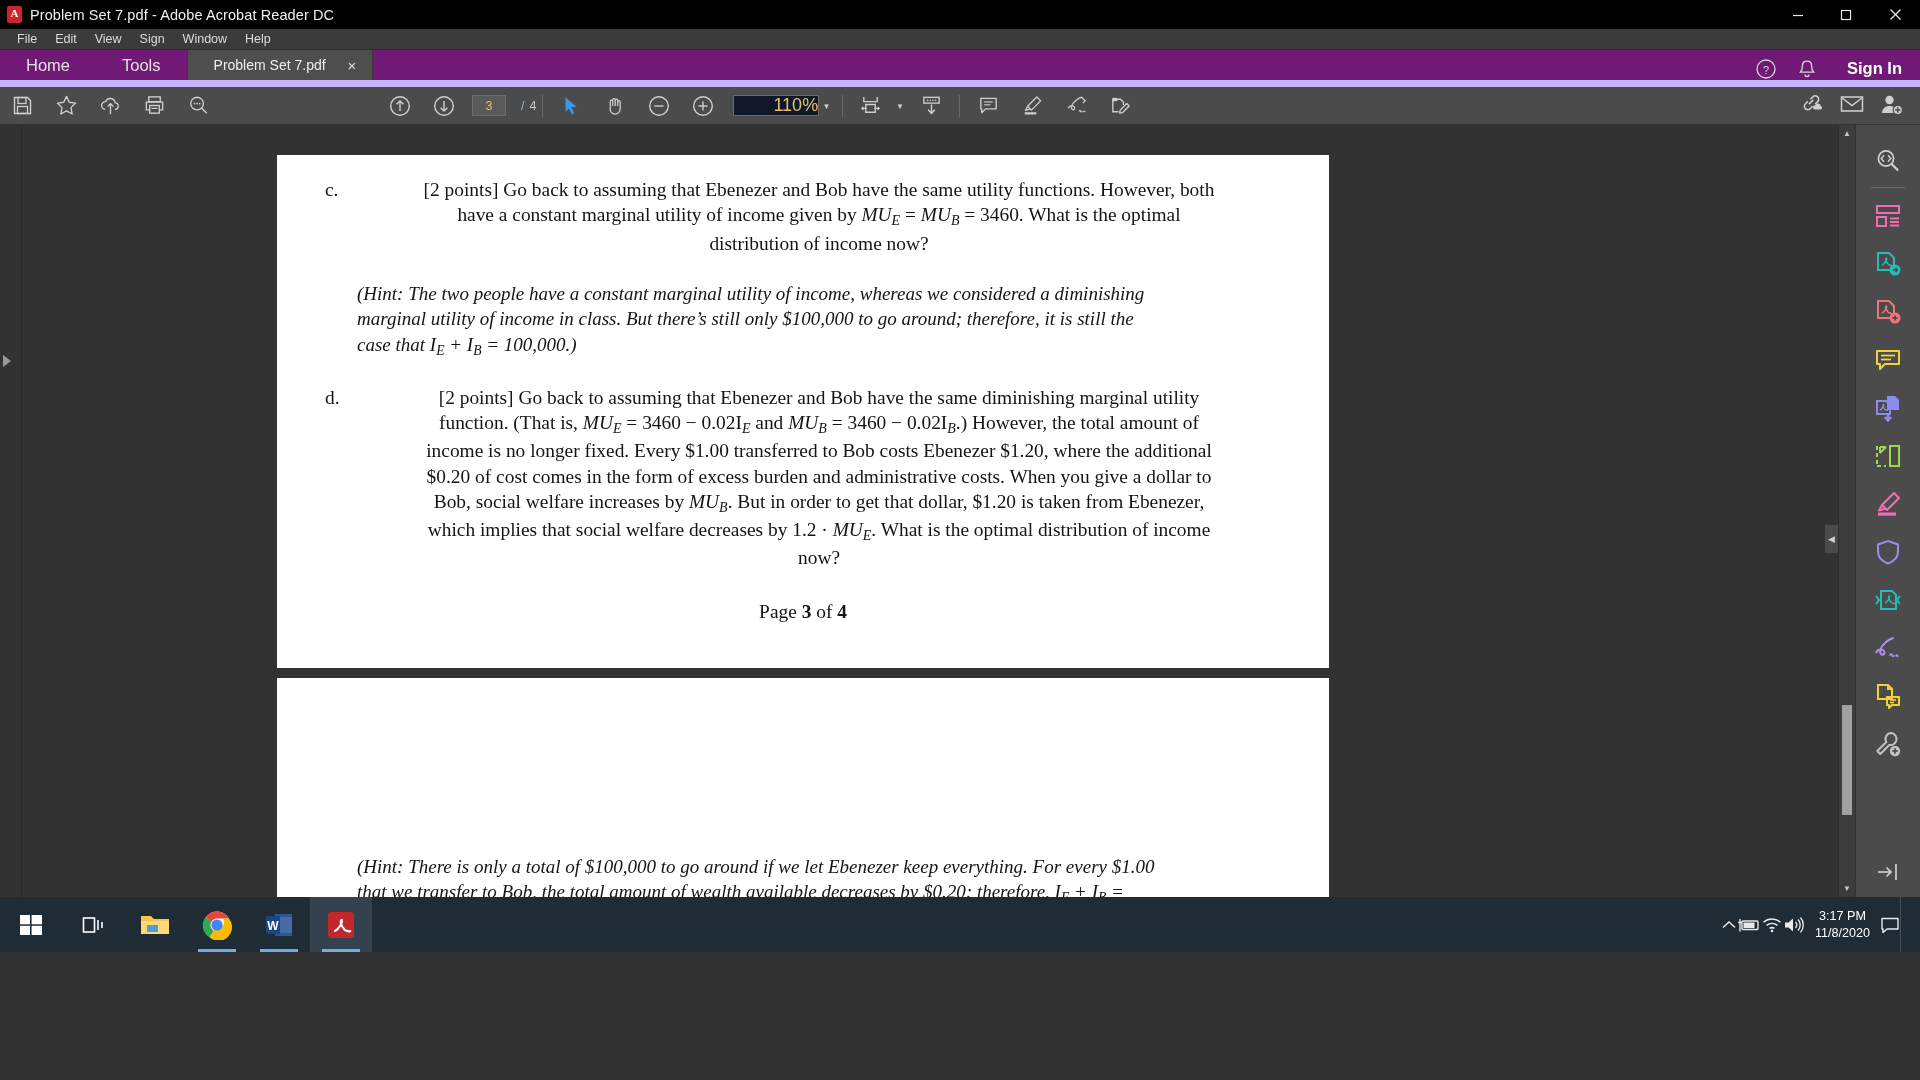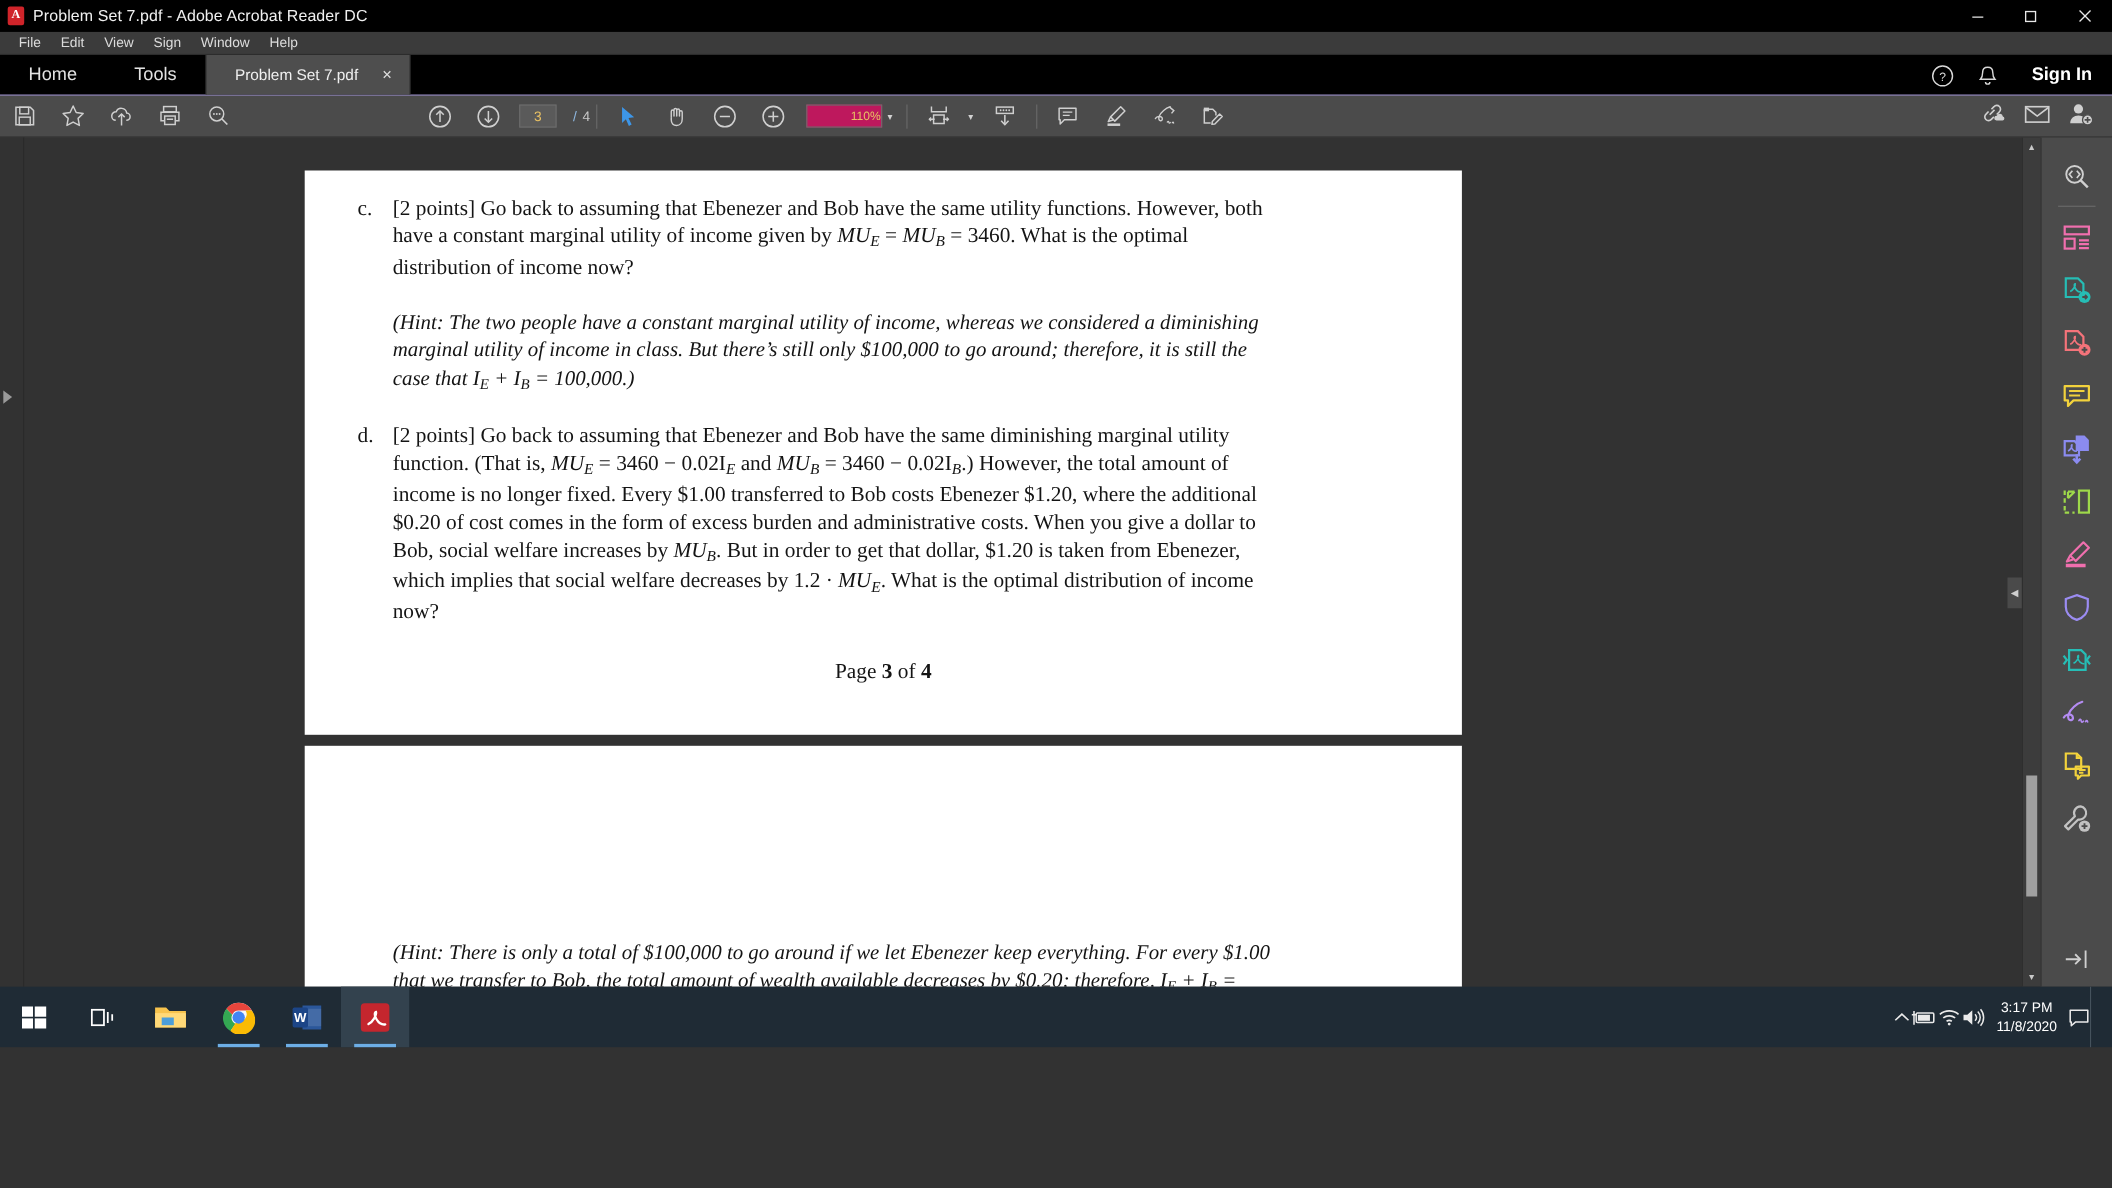--- a/index.html
+++ b/index.html
@@ -46,23 +46,23 @@
     height: 21px; background: #3b3b3b;
     display: flex; align-items: center; padding-left: 8px;
     border-bottom: 1px solid #2c2c2c;
   }
   .menubar .menu-item {
     color: #dcdcdc; font-size: 12.5px; padding: 0 9px; line-height: 21px;
   }
 
   
   .tabbar {
-    height: 37px; background: #000000;
+    height: 37px; background: #701a75;
     display: flex; align-items: stretch;
-    border-bottom: 1px solid #c4b5fd;
+    border-bottom: 7px solid #c4b5fd;
     position: relative;
   }
   .tabbar .navbtn {
     display: flex; align-items: center; justify-content: center;
     color: #e2e2e2; font-size: 16.5px; padding: 0 26px;
   }
   .doc-tab {
     background: #4e4e4e; display: flex; align-items: center;
     padding: 0 16px 0 26px; min-width: 185px; position: relative;
     border-left: 1px solid #3a3a3a; border-right: 1px solid #3a3a3a;
@@ -92,22 +92,22 @@
   .tsep { width: 1px; height: 22px; background: #6a6a6a; margin: 0 6px; }
   .pagebox {
     width: 34px; height: 21px; background: #5a5a5a;
     color: #e8c063; font-size: 12.5px;
     display: flex; align-items: center; justify-content: center;
     border: 1px solid #6d6d6d; margin: 0 6px;
   }
   .pagetotal { color: #c9c9c9; font-size: 12.5px; margin-left: 9px; }
   .pagetotal .slash { color: #8fb8e0; margin-right: 5px; }
   .zoombox {
-    min-width: 58px; height: 21px; background: #be185d;
-    color: #e8c063; font-size: 11px;
+    min-width: 58px; height: 21px; background: #0f172a;
+    color: #e8c063; font-size: 18px;
     display: flex; align-items: center; justify-content: center;
     border: 1px solid #6d6d6d; margin-left: 8px; padding-left: 39px;
   }
   .caret { color: #d2d2d2; font-size: 9px; margin: 0 7px 0 5px; }
   .toolbar-right {
     position: absolute; right: 0; top: 0; height: 38px;
     display: flex; align-items: center; padding-right: 16px; gap: 14px;
   }
 
   
@@ -137,21 +137,21 @@
   .page-1 { top: 30px; height: 513px; }
   .page-2 { top: 553px; height: 420px; }
 
   .pg-inner { padding: 0 48px; }
 
   .qitem {
     display: flex; font-family: "Liberation Serif", serif;
     color: #141414; font-size: 19.4px; line-height: 1.31;
   }
   .qitem .marker { width: 32px; flex: none; }
-  .qitem .qbody { flex: 1; text-align: left; }
+  .qitem .qbody { flex: 1; text-align: center; }
   .hint {
     font-family: "Liberation Serif", serif; font-style: italic;
     color: #141414; font-size: 19px; line-height: 1.33;
     margin-left: 32px;
   }
   .pagefoot {
     text-align: center; font-family: "Liberation Serif", serif;
     font-size: 19.4px; color: #141414;
   }
   .pagefoot b { font-weight: bold; }

